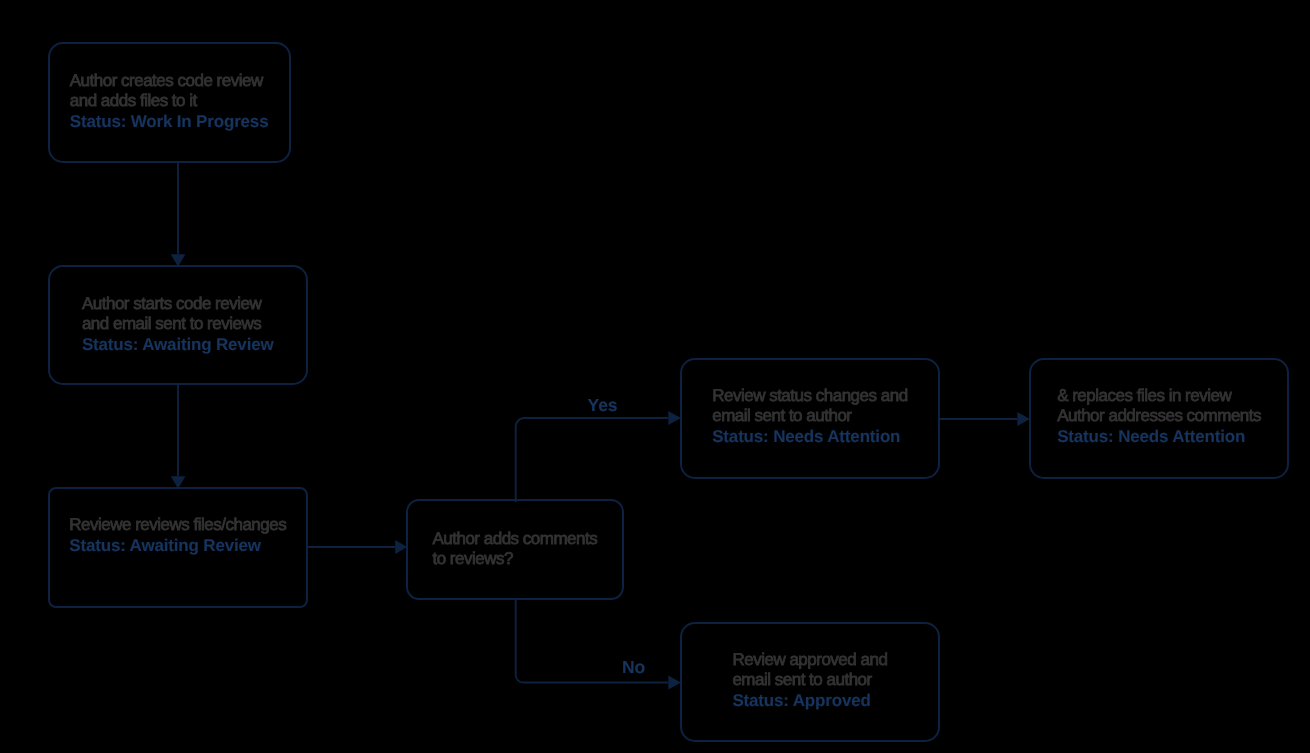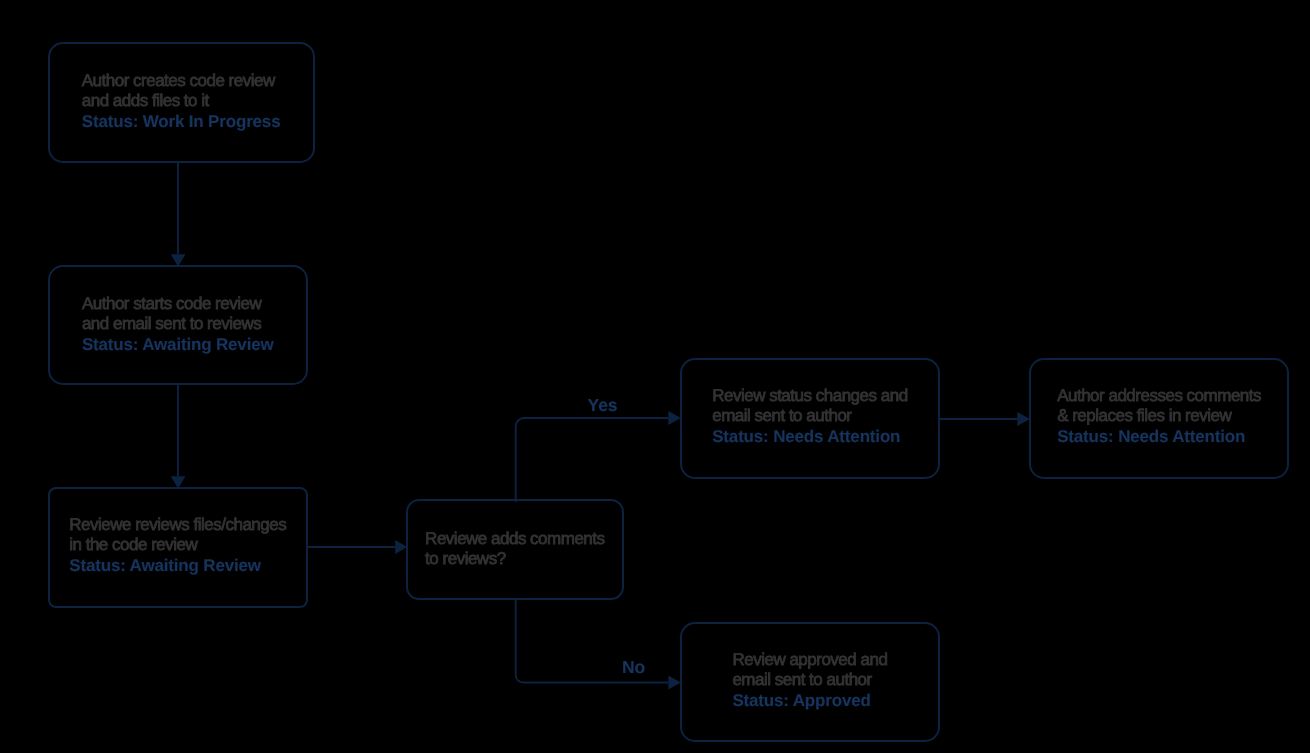--- a/index.html
+++ b/index.html
@@ -40,63 +40,62 @@
     <g fill="#0d2240" stroke="none">
       <polygon points="170.8,254.2 185.4,254.2 178.1,266.8"></polygon>
       <polygon points="170.8,476.2 185.4,476.2 178.1,488.8"></polygon>
       <polygon points="395.2,539.9 395.2,554.1 407.2,547"></polygon>
       <polygon points="668.3,410.9 668.3,425.1 680.9,418.0"></polygon>
       <polygon points="668.3,675.4 668.3,689.6 680.9,682.5"></polygon>
       <polygon points="1017.3,411.9 1017.3,426.1 1029.9,419.0"></polygon>
     </g>
   </svg>
 
-  <div class="node" style="left:47.6px;top:41.6px;width:267px;height:121.4px;">
+  <div class="node" style="left:47.6px;top:41.6px;width:243px;height:121.4px;">
     <div class="txt" style="top:27.7px;">
       <span class="tl">Author creates code review</span>
       <span class="tl">and adds files to it</span>
       <span class="ts">Status: Work In Progress</span>
     </div>
   </div>
 
   <div class="node" style="left:47.6px;top:264.5px;width:260.3px;height:120.7px;padding-left:16px;">
     <div class="txt" style="top:27.4px;">
       <span class="tl">Author starts code review</span>
       <span class="tl">and email sent to reviews</span>
       <span class="ts">Status: Awaiting Review</span>
     </div>
   </div>
 
   <div class="node" style="left:47.6px;top:486.8px;width:260.3px;height:121.2px;border-radius:8px;">
     <div class="txt" style="top:26.7px;">
       <span class="tl">Reviewe reviews files/changes</span>
-      <span class="tl">in the code review</span>
       <span class="ts">Status: Awaiting Review</span>
     </div>
   </div>
 
   <div class="node small" style="left:405.7px;top:498.7px;width:218.3px;height:101.7px;">
     <div class="txt" style="top:28.4px;">
-      <span class="tl">Reviewe adds comments</span>
+      <span class="tl">Author adds comments</span>
       <span class="tl">to reviews?</span>
     </div>
   </div>
 
   <div class="node" style="left:679.8px;top:357.5px;width:260.2px;height:121.0px;">
     <div class="txt" style="top:26.5px;">
       <span class="tl">Review status changes and</span>
       <span class="tl">email sent to author</span>
       <span class="ts">Status: Needs Attention</span>
     </div>
   </div>
 
   <div class="node" style="left:1029.3px;top:358.3px;width:259.6px;height:121.1px;">
     <div class="txt" style="top:25.6px;">
+      <span class="tl">&amp; replaces files in review</span>
       <span class="tl">Author addresses comments</span>
-      <span class="tl">&amp; replaces files in review</span>
       <span class="ts">Status: Needs Attention</span>
     </div>
   </div>
 
   <div class="node" style="left:679.8px;top:621.7px;width:260.2px;height:120.7px;">
     <div class="txt" style="top:26.5px;">
       <span class="tl">Review approved and</span>
       <span class="tl">email sent to author</span>
       <span class="ts">Status: Approved</span>
     </div>

